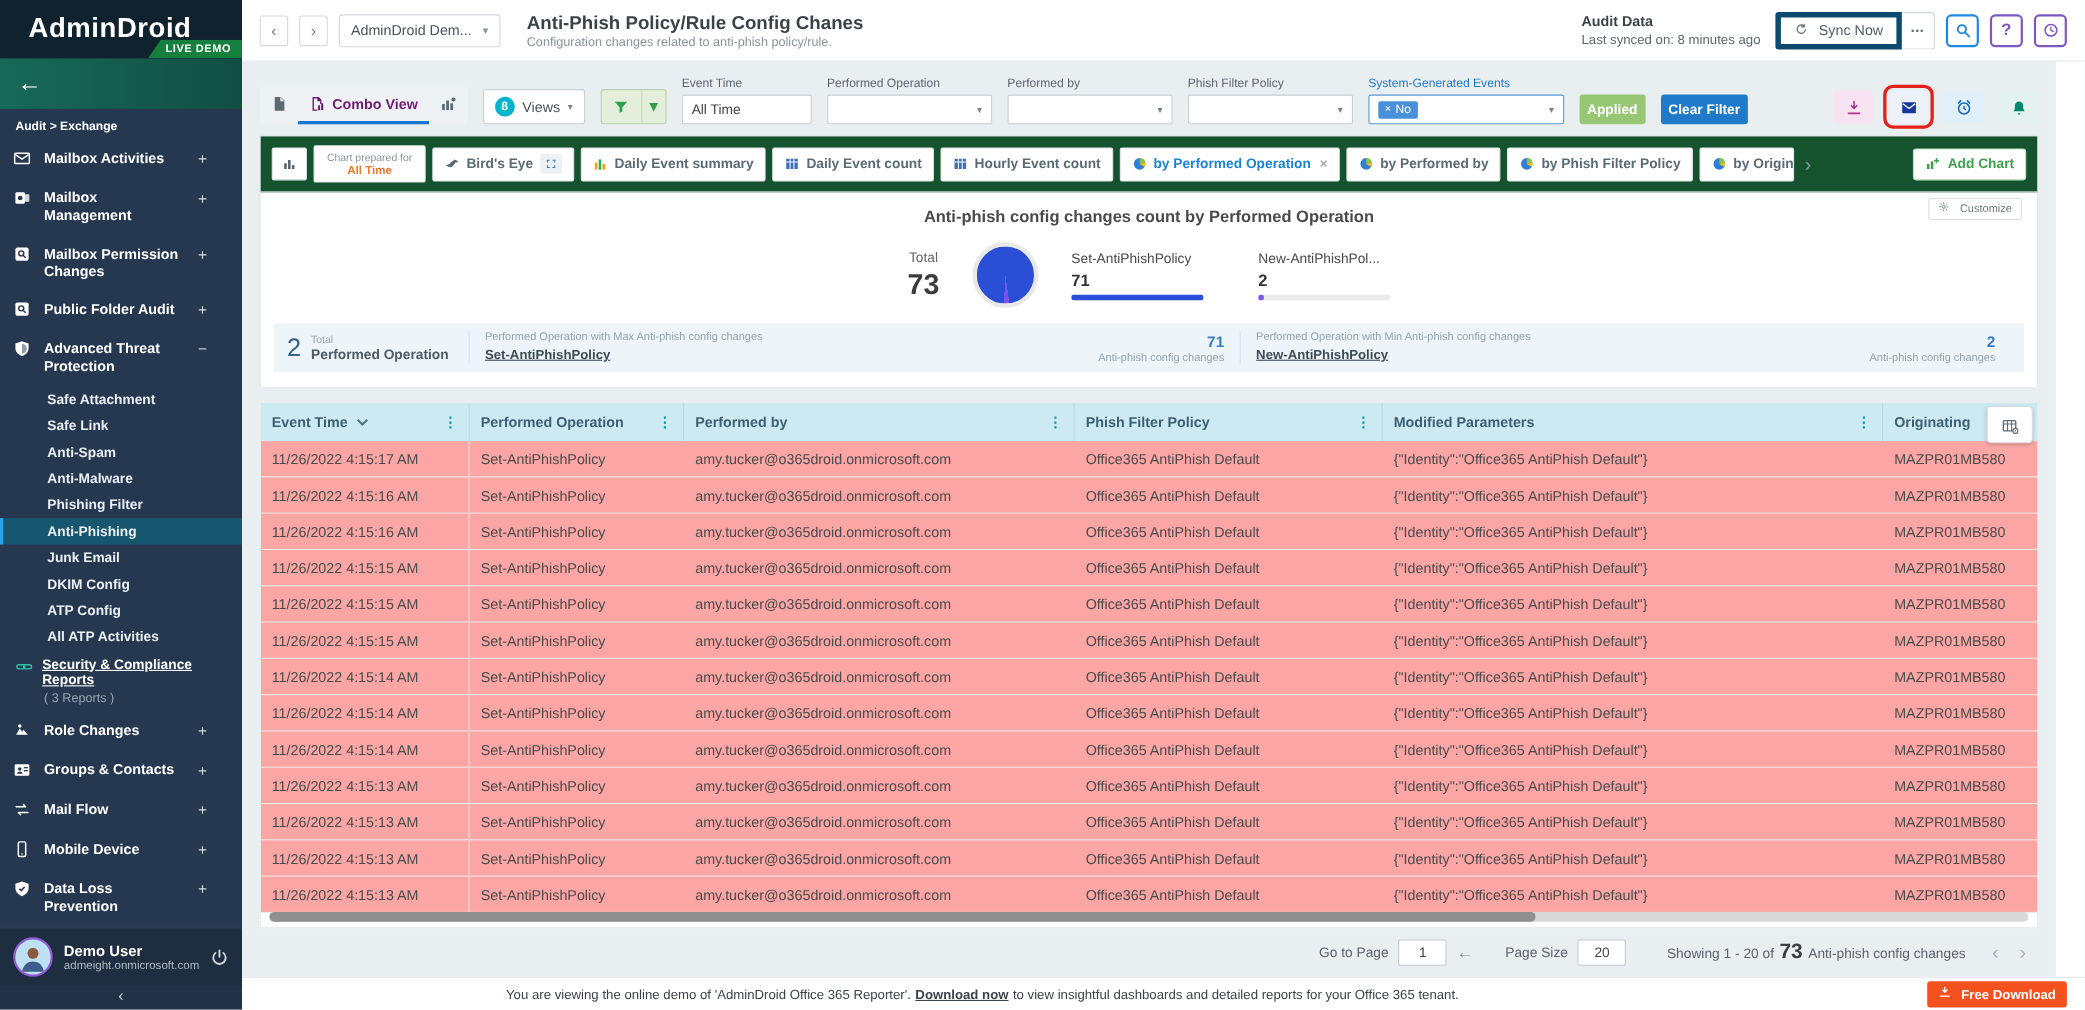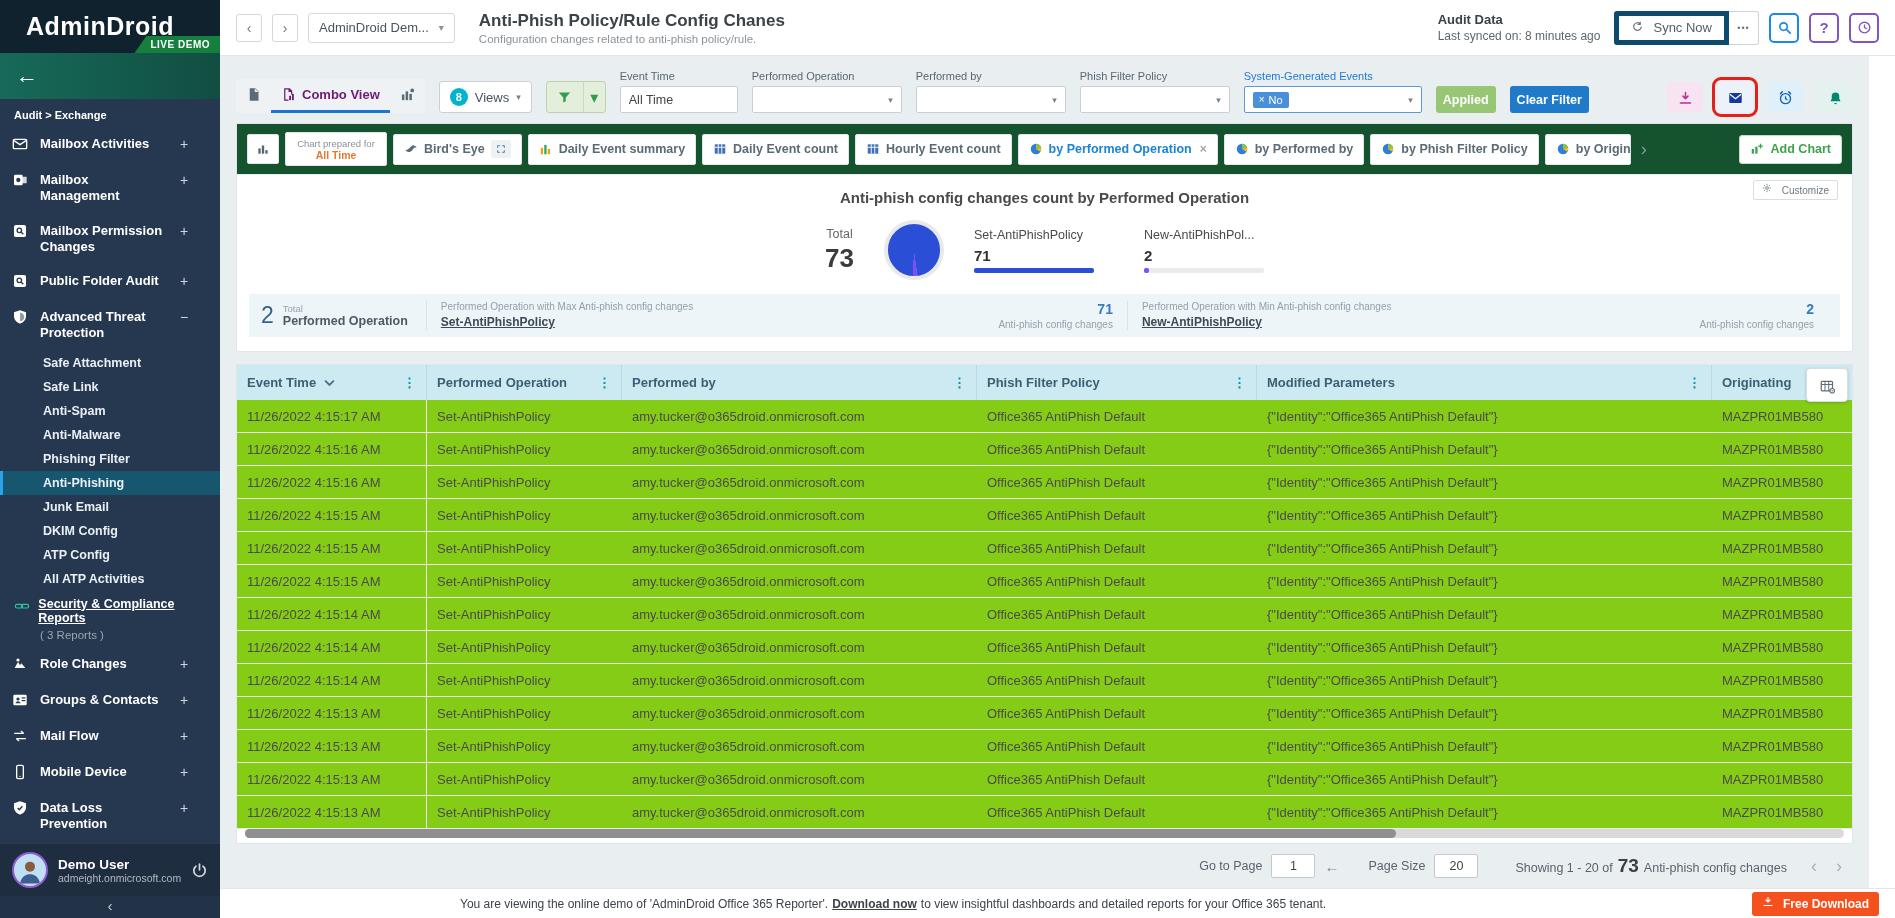--- a/index.html
+++ b/index.html
@@ -192,21 +192,21 @@
   
   .table-card { margin-top:12px; background:#fff; border:1px solid #e2e6e9; flex:1; min-height:0;
     position:relative; overflow:hidden; display:flex; flex-direction:column; }
   .thead { display:flex; background:#cde9f2; flex:none; }
   .hcell { display:flex; align-items:center; padding:0 10px; height:35px; font-size:13px;
     font-weight:600; color:#3b5f73; border-right:1px solid #badcе8; position:relative; }
   .hcell { border-right:1px solid #b9dbe7; }
   .hcell .htext { flex:1; display:flex; align-items:center; gap:6px; overflow:hidden; white-space:nowrap; }
   .hcell .colmenu { color:#0097a7; font-weight:700; font-size:13px; letter-spacing:0; cursor:pointer; }
   .hcell .sort { color:#4d7284; display:flex; }
-  .trow { display:flex; border-bottom:1px solid #ebebeb; height:33px; align-items:center; flex:none; background:#84cc16; }
+  .trow { display:flex; border-bottom:1px solid #ebebeb; height:33px; align-items:center; flex:none; background:#fca5a5; }
   .tcell { padding:0 10px; font-size:13px; color:#4b4b4b; white-space:nowrap; overflow:hidden; }
   .c0 { width:190px; } .c1 { width:195px; } .c2 { width:355px; } .c3 { width:280px; }
   .c4 { width:455px; } .c5 { flex:1; min-width:100px; border-right:none !important; }
   .tcell.c0 { border-right:1px solid #e6e6e6; align-self:stretch; display:flex; align-items:center; }
   .colsettings { position:absolute; top:3px; right:4px; width:42px; height:34px; background:#fff;
     border:1px solid #d8dcdf; border-radius:4px; box-shadow:0 1px 3px rgba(0,0,0,.18);
     display:flex; align-items:center; justify-content:center; color:#5f6d78; cursor:pointer; z-index:3; }
   .colsettings svg { width:20px; height:18px; }
   .hscroll { position:absolute; bottom:5px; left:8px; right:8px; height:9px; background:#d9d9d9;
     border-radius:5px; z-index:2; }

